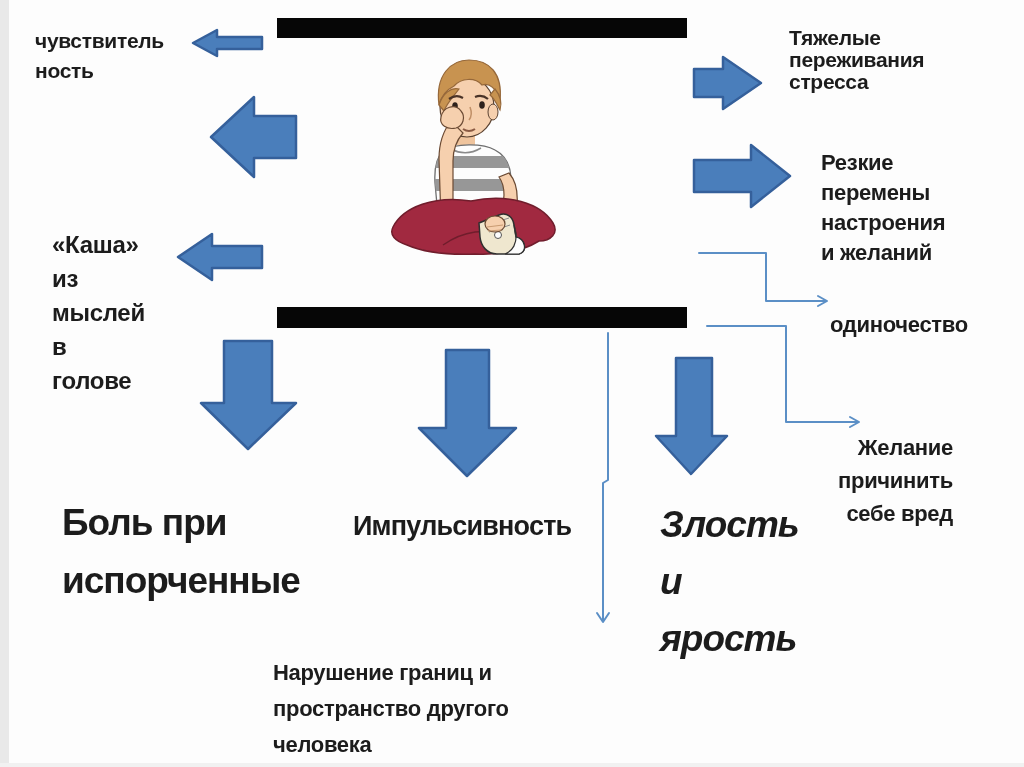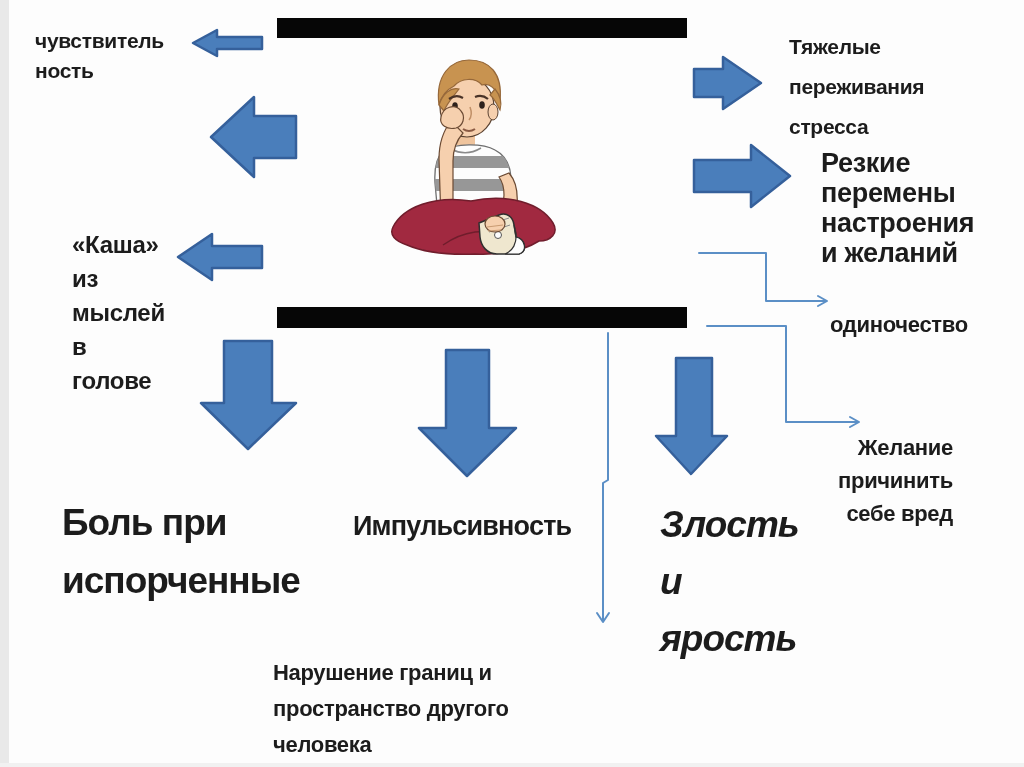--- a/index.html
+++ b/index.html
@@ -119,31 +119,31 @@
     <g>
       <ellipse cx="112" cy="169" rx="10" ry="8" fill="#f6d0ae" stroke="#6b4a33" stroke-width="1.2"></ellipse>
       <path d="M 104,172 L 120,170 M 105,176 L 118,175" stroke="#c99b72" stroke-width="1" fill="none"></path>
     </g>
   </svg>
 
   <div class="label" style="left:35px;top:26px;font-size:21px;line-height:30px;">чувствитель
 ность</div>
 
 
-  <div class="label" style="left:52px;top:228px;font-size:24px;line-height:34px;margin-left:20px;">«Каша»
+  <div class="label" style="left:52px;top:228px;font-size:24px;line-height:34px;">«Каша»
 из
 мыслей
 в
 голове</div>
 
-  <div class="label" style="left:789px;top:27px;font-size:21px;line-height:40px;">Тяжелые
+  <div class="label" style="left:789px;top:27px;font-size:21px;line-height:22px;">Тяжелые
 переживания
 стресса</div>
 
-  <div class="label" style="left:821px;top:148px;font-size:27px;line-height:30px;">Резкие
+  <div class="label" style="left:821px;top:148px;font-size:22px;line-height:30px;">Резкие
 перемены
 настроения
 и желаний</div>
 
   <div class="label" style="left:830px;top:310px;font-size:22px;">одиночество</div>
 
   <div class="label" style="left:838px;top:431px;font-size:22px;line-height:33px;text-align:right;">Желание
 причинить
 себе вред</div>
 

